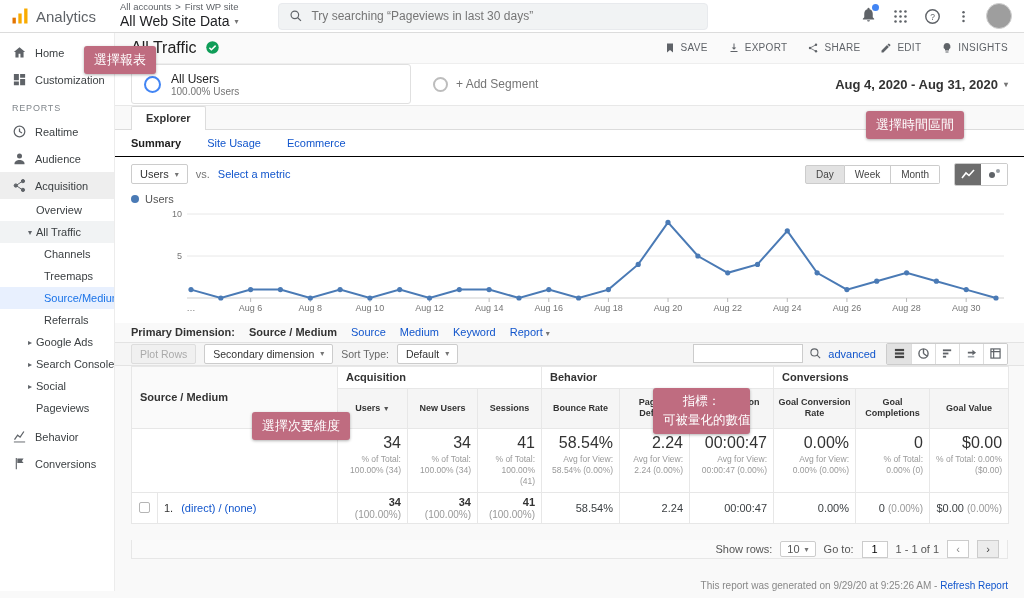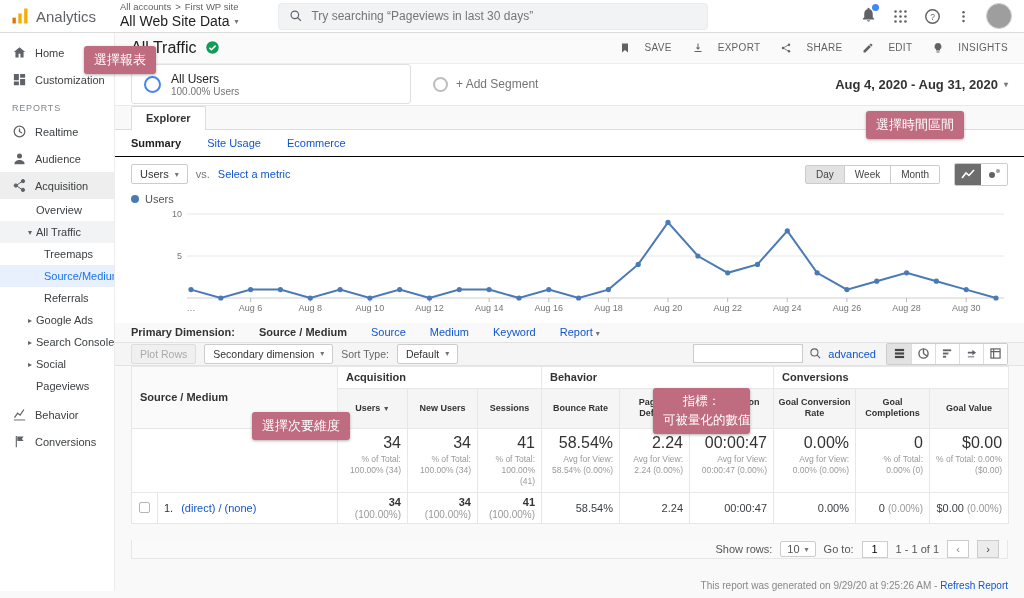--- a/index.html
+++ b/index.html
@@ -28,21 +28,21 @@
   .sub2{padding-left:44px;height:22px;display:flex;align-items:center;cursor:pointer;white-space:nowrap}
   .sel-acq{background:#eee}
   .sel-alltraffic{background:#f1f3f4}
   .sel-active{background:#e8f0fe;color:#1a73e8}
   .tinycaret{font-size:8px;color:#5f6368}
   
   .main{flex:1;display:flex;flex-direction:column;background:#f9f9f9;overflow:hidden}
   .report-head{height:42px;background:#fafafa;border-bottom:1px solid #eee;display:flex;align-items:center;gap:8px;padding:0 16px}
   .rtitle{font-size:16px;color:#212121}
   .actions{margin-left:auto;display:flex;gap:20px}
-  .action{display:flex;align-items:center;gap:14px;font-size:10px;color:#5f6368;letter-spacing:.3px;cursor:pointer}
+  .action{display:flex;align-items:center;gap:5px;font-size:10px;color:#5f6368;letter-spacing:.3px;cursor:pointer}
   .segments{height:58px;background:#fff;border-bottom:1px solid #e8e8e8;display:flex;align-items:center;padding:0 16px}
   .seg-card{width:280px;height:40px;border:1px solid #e0e0e0;border-radius:3px;background:#fff;display:flex;align-items:center;gap:10px;padding:0 12px}
   .seg-ring{width:17px;height:17px;border:2px solid #4285f4;border-radius:50%;flex:none}
   .seg-name{font-size:12px;color:#212121}
   .seg-sub{font-size:10px;color:#757575}
   .add-seg{display:flex;align-items:center;gap:8px;margin-left:22px;color:#757575;font-size:12px;cursor:pointer}
   .add-ring{width:15px;height:15px;border:2px solid #bdbdbd;border-radius:50%}
   .daterange{margin-left:auto;display:flex;align-items:center;gap:6px;font-size:13px;font-weight:bold;color:#333;cursor:pointer}
   .tabstrip{height:26px;background:#f9f9f9;border-bottom:1px solid #dcdcdc;display:flex;align-items:flex-end;padding:0 16px}
   .tab{background:#fff;border:1px solid #dcdcdc;border-bottom:none;border-radius:2px 2px 0 0;padding:5px 14px 6px;font-size:11px;font-weight:bold;color:#333;margin-bottom:-1px}
@@ -59,21 +59,21 @@
   .gran .gbtn:first-child{border-left:1px solid #ccc;border-radius:2px 0 0 2px}
   .gran .gbtn:last-child{border-radius:0 2px 2px 0}
   .gran .on{background:#e2e2e2}
   .ctype{display:flex;margin-left:6px;border:1px solid #ccc;border-radius:2px;overflow:hidden}
   .ctbtn{width:26px;height:21px;display:flex;align-items:center;justify-content:center;background:#fff;cursor:pointer}
   .ctbtn.dark{background:#6d6d6d}
   .legend{display:flex;align-items:center;gap:6px;padding:0 16px;height:16px;font-size:11px;color:#555}
   .legend-dot{width:8px;height:8px;border-radius:50%}
   .chart-wrap{padding:0 16px}
   .ax{font-family:"Liberation Sans",sans-serif;font-size:9px;fill:#757575}
-  .primary-dim{display:flex;align-items:center;gap:24px;padding:0 16px;height:26px;font-size:11px;background:#f9f9f9}
+  .primary-dim{display:flex;align-items:center;gap:14px;padding:0 16px;height:26px;font-size:11px;background:#f9f9f9}
   .pd-label{font-weight:bold;color:#333}
   .pd-sel{color:#333;font-weight:bold}
   .ttoolbar{display:flex;align-items:center;gap:8px;background:#f5f5f5;border-top:1px solid #e3e3e3;border-bottom:1px solid #e3e3e3;padding:0 16px;height:28px}
   .btn{border:1px solid #ccc;background:#fff;border-radius:2px;font-size:10.5px;color:#333;padding:3px 8px;display:inline-flex;align-items:center;gap:6px;cursor:pointer}
   .btn.disabled{color:#aaa;background:#f0f0f0;border-color:#ddd}
   .sortlabel{font-size:10.5px;color:#666}
   .tsearch{margin-left:auto;display:flex;align-items:center;gap:6px}
   .tsearch input{width:110px;height:19px;border:1px solid #ccc;background:#fff;font-size:11px;padding:0 4px;outline:none;font-family:"Liberation Sans",sans-serif}
   .viewbtns{display:flex;border:1px solid #ccc;border-radius:2px;overflow:hidden;margin-left:4px}
   .vbtn{width:24px;height:20px;display:flex;align-items:center;justify-content:center;background:#fff;border-left:1px solid #ddd;cursor:pointer}
@@ -215,20 +215,23 @@
           </svg>
         <span>Acquisition</span>
       </div>
       <div class="sub1">
           <span>Overview</span>
         </div>
       <div class="sub1 sel-alltraffic" style="padding-left:28px">
         <span class="tinycaret">▾</span>
         <span>All Traffic</span>
       </div>
+      <div class="sub2">
+          <span>Channels</span>
+        </div>
       <div class="sub2">
           <span>Treemaps</span>
         </div>
       <div class="sub2 sel-active">
           <span>Source/Medium</span>
         </div>
       <div class="sub2">
           <span>Referrals</span>
         </div>
       <div class="sub1" style="padding-left:28px">

